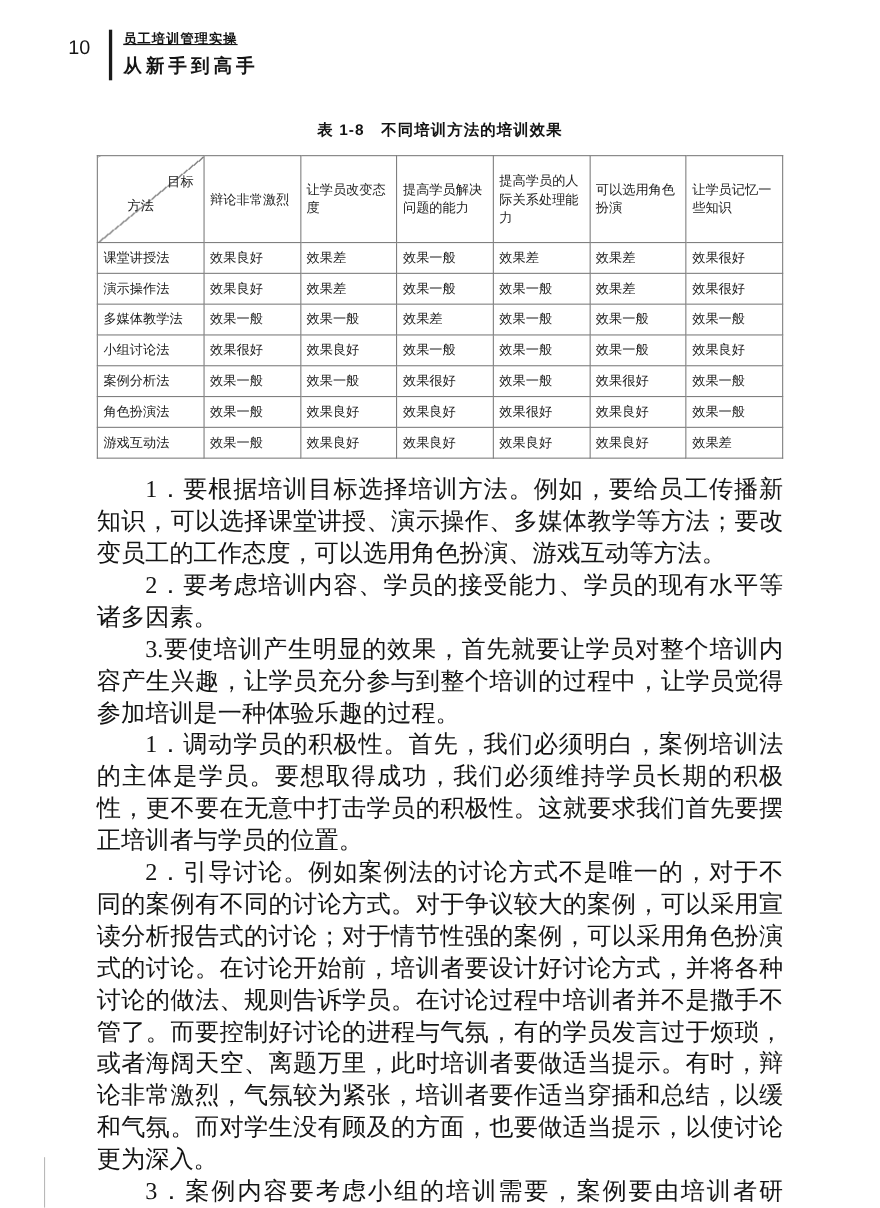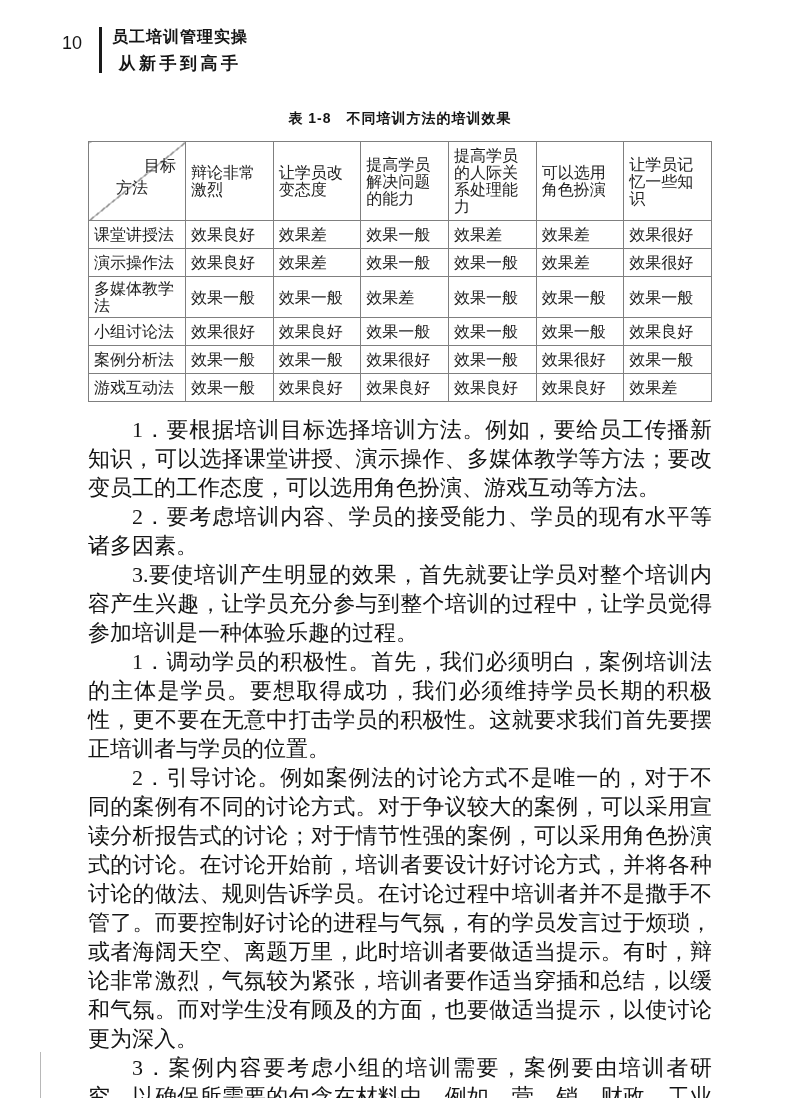--- a/index.html
+++ b/index.html
@@ -9,37 +9,37 @@
     position: relative;
     overflow: hidden;
     font-family: "Liberation Serif", serif;
     color: #141414;
   }
 
   
   .page-header { position: absolute; left: 62px; top: 27px; display: flex; align-items: flex-start; }
   .page-number { font-family: "Liberation Sans", sans-serif; font-weight: normal; font-size: 18px; line-height: 1; margin-top: 7px; }
   .header-divider { width: 3px; height: 46px; background: #1a1a1a; margin-left: 17px; margin-right: 10px; }
-  .series-title { font-size: 16px; font-weight: bold; letter-spacing: 1px; line-height: 1; margin-top: 2px; }
+  .series-title { font-size: 12px; font-weight: bold; letter-spacing: 1px; line-height: 1; margin-top: 2px; text-decoration: underline; }
   .book-title { font-size: 17px; font-weight: bold; letter-spacing: 3.5px; line-height: 1; margin-top: 10px; text-align: center; }
 
   
   .content { position: absolute; left: 88px; top: 110px; width: 624px; }
 
   .table-caption {
     text-align: center;
     font-family: "Liberation Sans", sans-serif;
     font-weight: bold; font-size: 14px;
     letter-spacing: 1px;
     margin-bottom: 13px;
   }
 
   table.effects {
     width: 100%; border-collapse: collapse; table-layout: fixed;
-    font-size: 16px; color: #222;
+    font-size: 12px; color: #222;
   }
   table.effects th, table.effects td {
     border: 1px solid #7f7f7f;
     font-weight: normal;
     text-align: left;
     padding: 3px 5px;
     vertical-align: middle;
     line-height: 17px;
     overflow: hidden;
   }
@@ -151,20 +151,29 @@
         <tr>
           <th>案例分析法</th>
           <td>效果一般</td>
           <td>效果一般</td>
           <td>效果很好</td>
           <td>效果一般</td>
           <td>效果很好</td>
           <td>效果一般</td>
         </tr>
         <tr>
+          <th>角色扮演法</th>
+          <td>效果一般</td>
+          <td>效果良好</td>
+          <td>效果良好</td>
+          <td>效果很好</td>
+          <td>效果良好</td>
+          <td>效果一般</td>
+        </tr>
+        <tr>
           <th>游戏互动法</th>
           <td>效果一般</td>
           <td>效果良好</td>
           <td>效果良好</td>
           <td>效果良好</td>
           <td>效果良好</td>
           <td>效果差</td>
         </tr>
       </tbody>
   </table>

